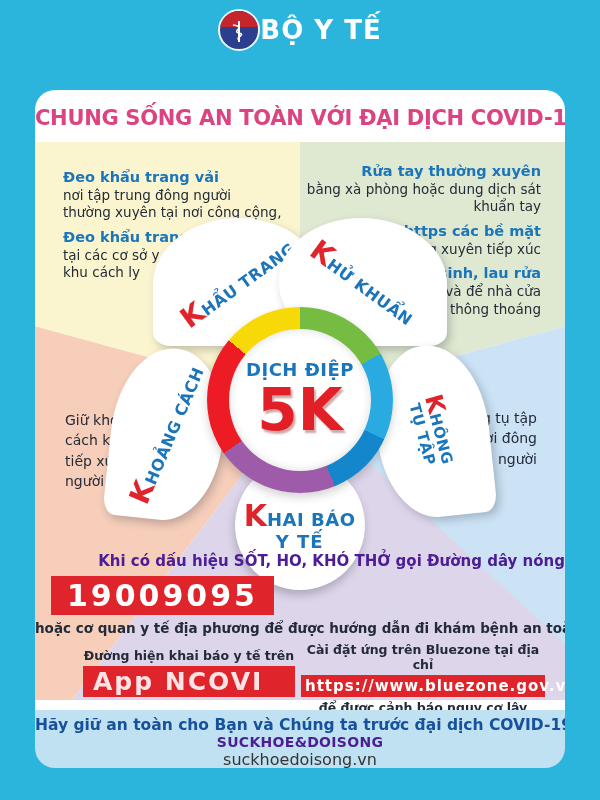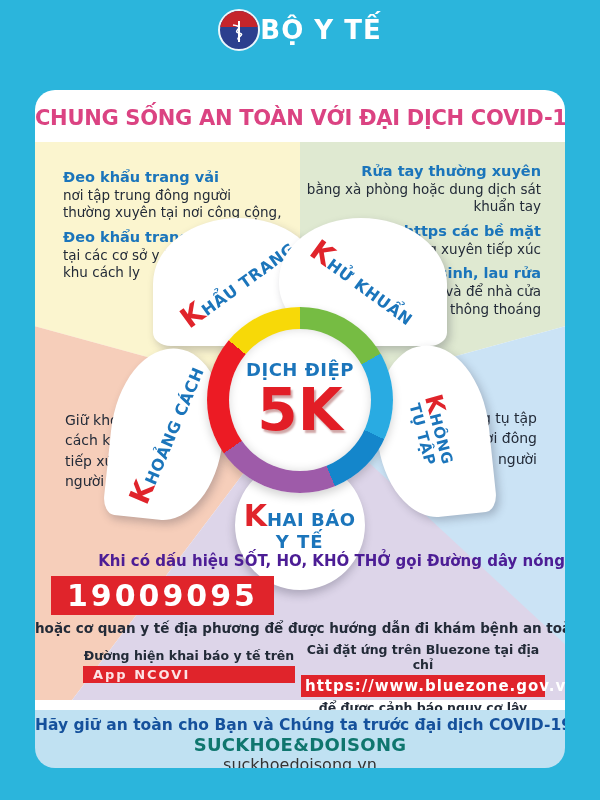--- a/index.html
+++ b/index.html
@@ -75,30 +75,30 @@
   
   .symptom-line{position:absolute;left:0;width:100%;top:462px;text-align:right;z-index:5;
     color:#4c1d95;font-weight:700;font-size:15px;white-space:nowrap;}
   .number-wrap{position:absolute;left:0;width:100%;top:486px;text-align:left;z-index:5;margin-left:16px;}
   .number-box{display:inline-block;background:#E0242B;color:#ffffff;font-size:30px;font-weight:900;
     letter-spacing:3px;padding:2px 16px;}
   .advice-line{position:absolute;left:0;width:100%;top:530px;text-align:center;z-index:5;
     color:#232B38;font-size:13.5px;font-weight:700;white-space:nowrap;}
   .ncovi-col{position:absolute;left:48px;top:558px;width:212px;z-index:5;text-align:center;}
   .col-line{color:#232B38;font-size:12.5px;font-weight:700;}
-  .app-bar{margin-top:3px;background:#E0242B;color:#FCE3E5;font-size:13px;font-weight:800;
+  .app-bar{margin-top:3px;background:#E0242B;color:#FCE3E5;font-size:25px;font-weight:800;
     letter-spacing:2px;padding:1px 10px;text-align:left;}
   .bluezone-col{position:absolute;left:266px;top:552px;width:244px;z-index:5;text-align:center;}
   .url-bar{margin:3px 0;background:#E0242B;color:#ffffff;font-size:15px;font-weight:700;
     letter-spacing:1px;padding:2px 4px;white-space:nowrap;}
   
   .footer-panel{position:absolute;left:35px;top:710px;width:530px;height:58px;background:#C0E1F2;
     border-radius:0 0 20px 20px;text-align:center;overflow:hidden;}
   .slogan{margin-top:6px;color:#15519C;font-weight:800;font-size:15.5px;white-space:nowrap;}
-  .brandline{color:#0f766e;font-weight:900;font-size:18px;letter-spacing:.3px;line-height:1.2;}
+  .brandline{color:#4c1d95;font-weight:900;font-size:14px;letter-spacing:.3px;line-height:1.2;}
   .siteline{color:#333333;font-size:16px;line-height:1.1;}
 </style>
 </head>
 <body>
 
 <div class="page">
 
   <div class="brand-row">
     <div class="moh-emblem">
       <div class="emblem-red"></div>

